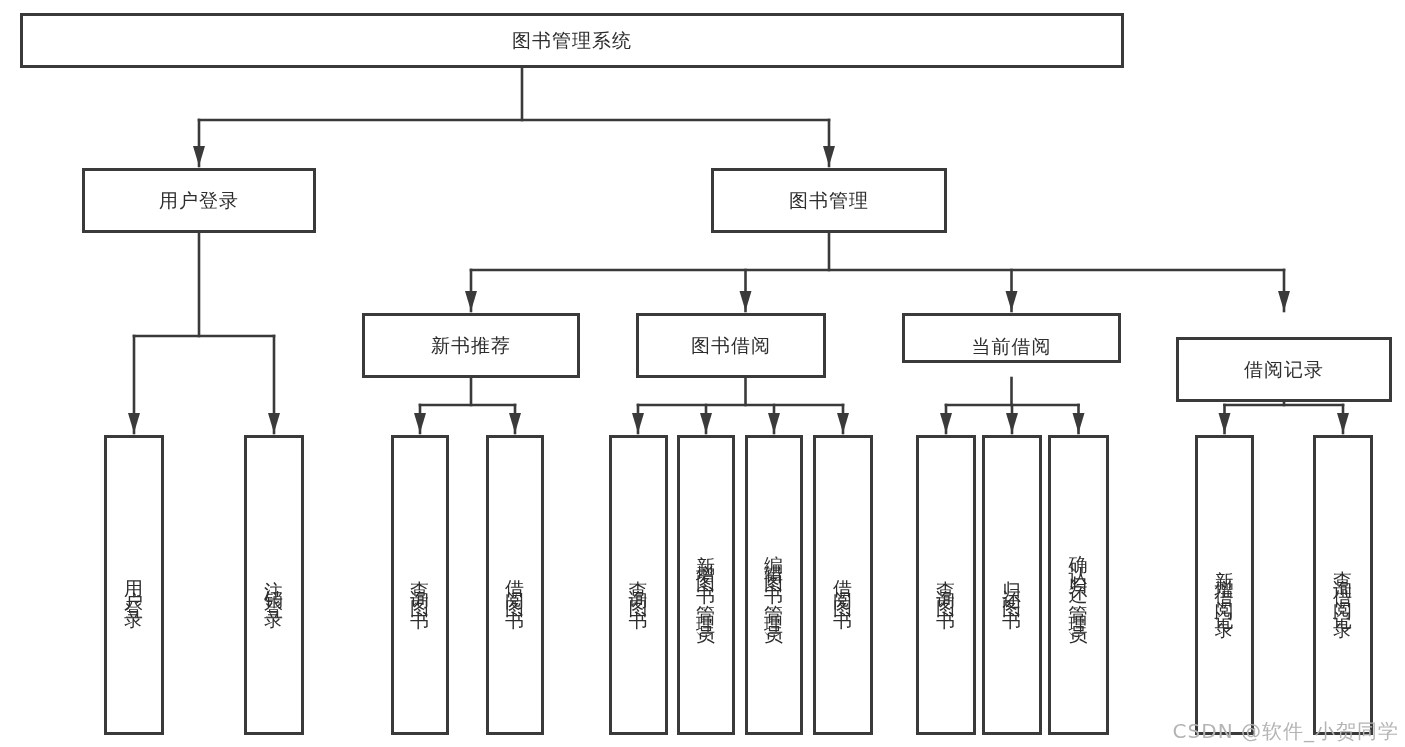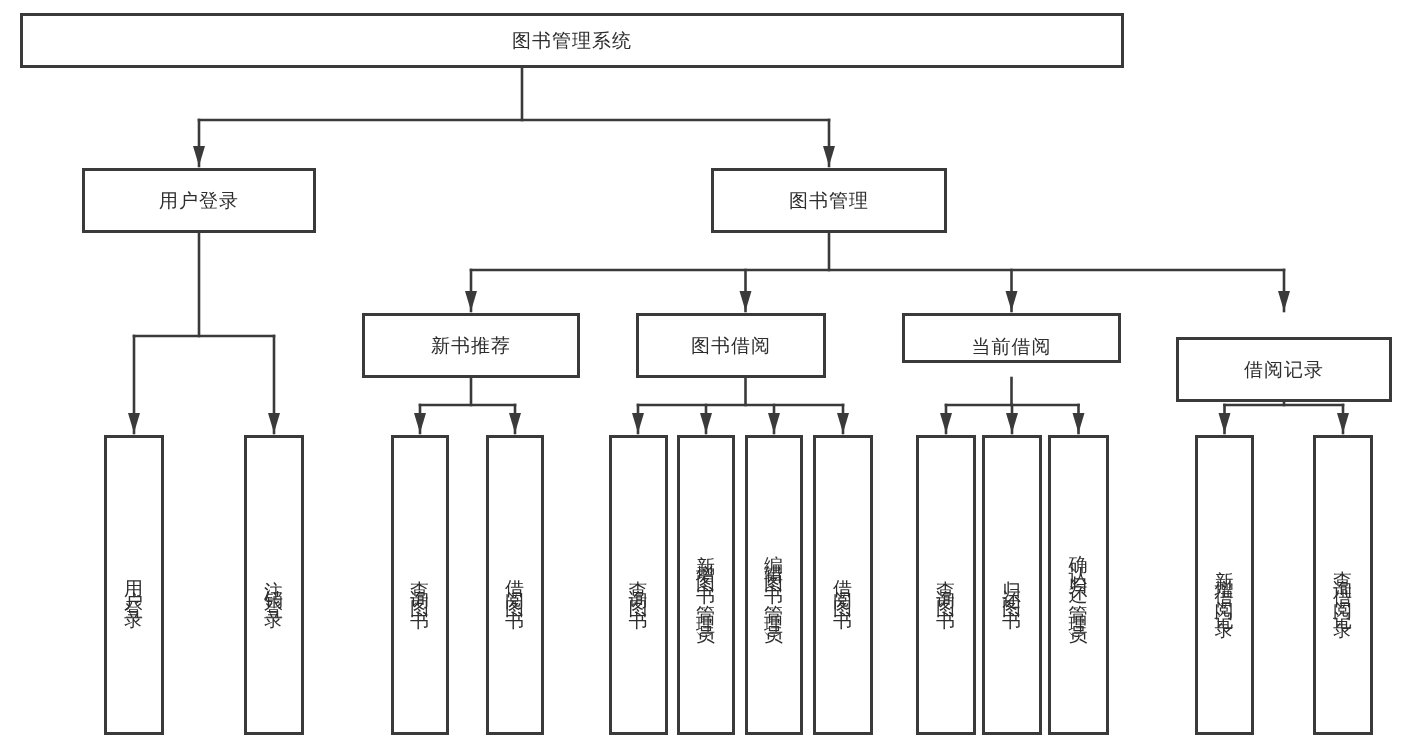--- a/index.html
+++ b/index.html
@@ -158,14 +158,15 @@
     <span>确认归还（管理员）</span>
   </div>
 
   <div class="box vbox" style="left:1195px; top:435px; width:59px; height:300px;">
     <span>新增借阅记录</span>
   </div>
   <div class="box vbox" style="left:1313px; top:435px; width:60px; height:300px;">
     <span>查询借阅记录</span>
   </div>
 
+  <div class="watermark">CSDN @软件_小贺同学</div>
 
 </div>
 
 </body></html>

